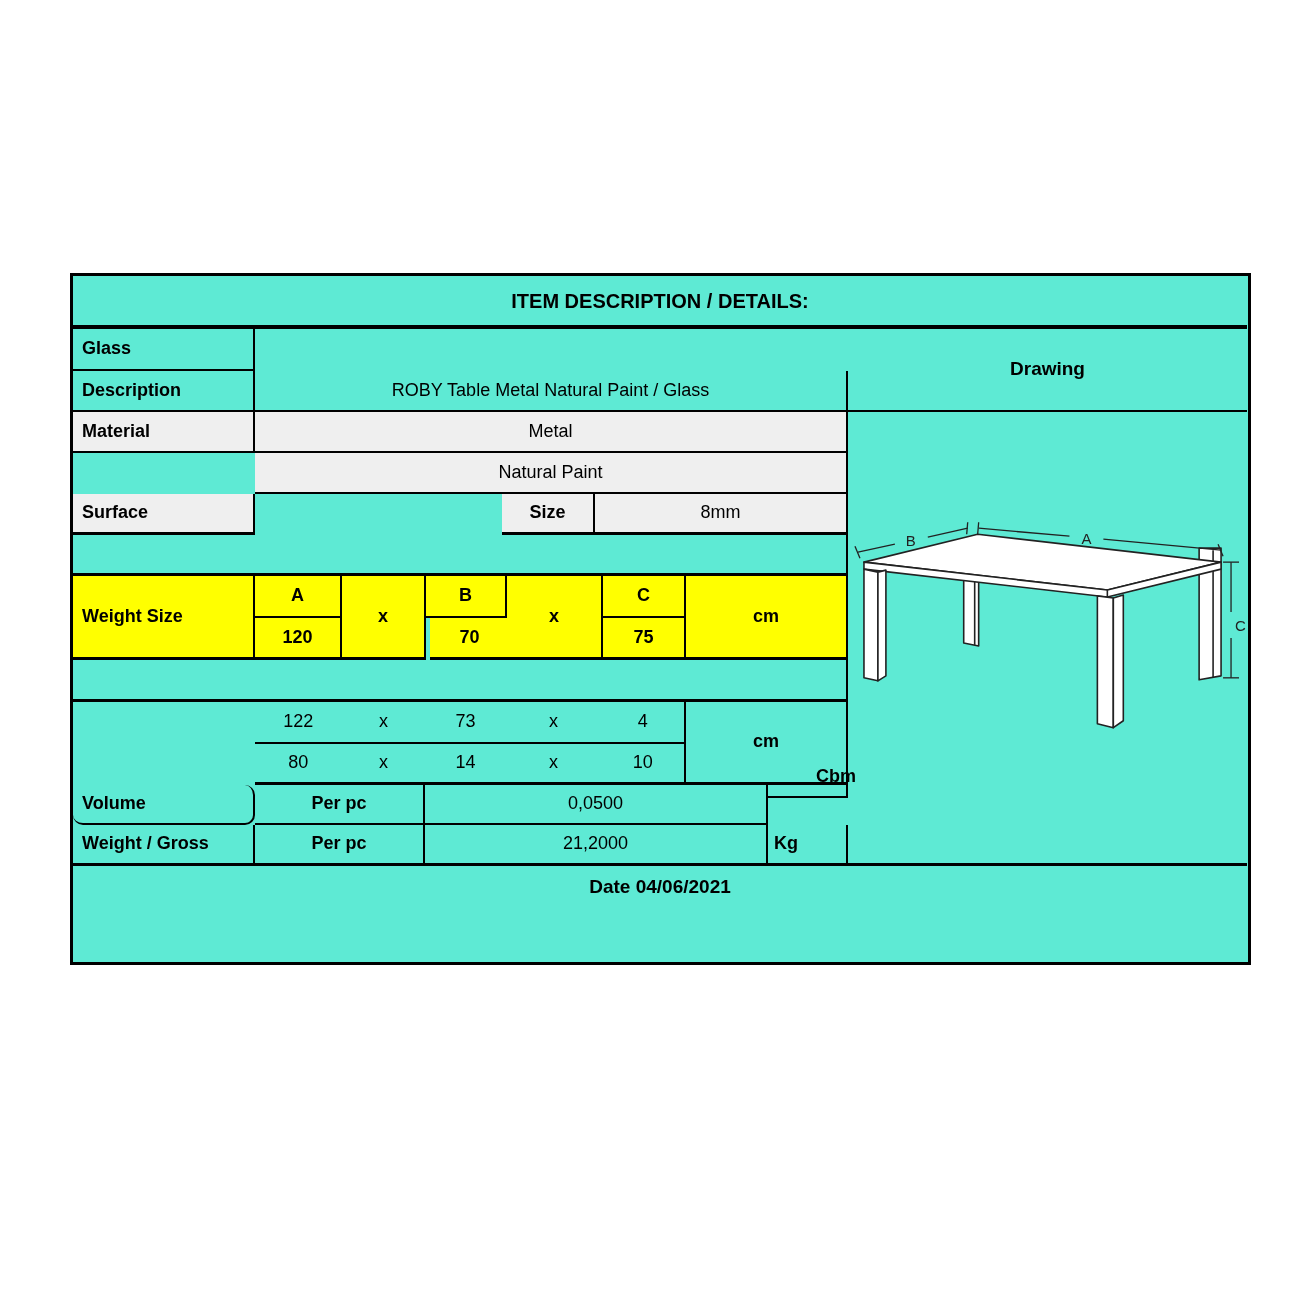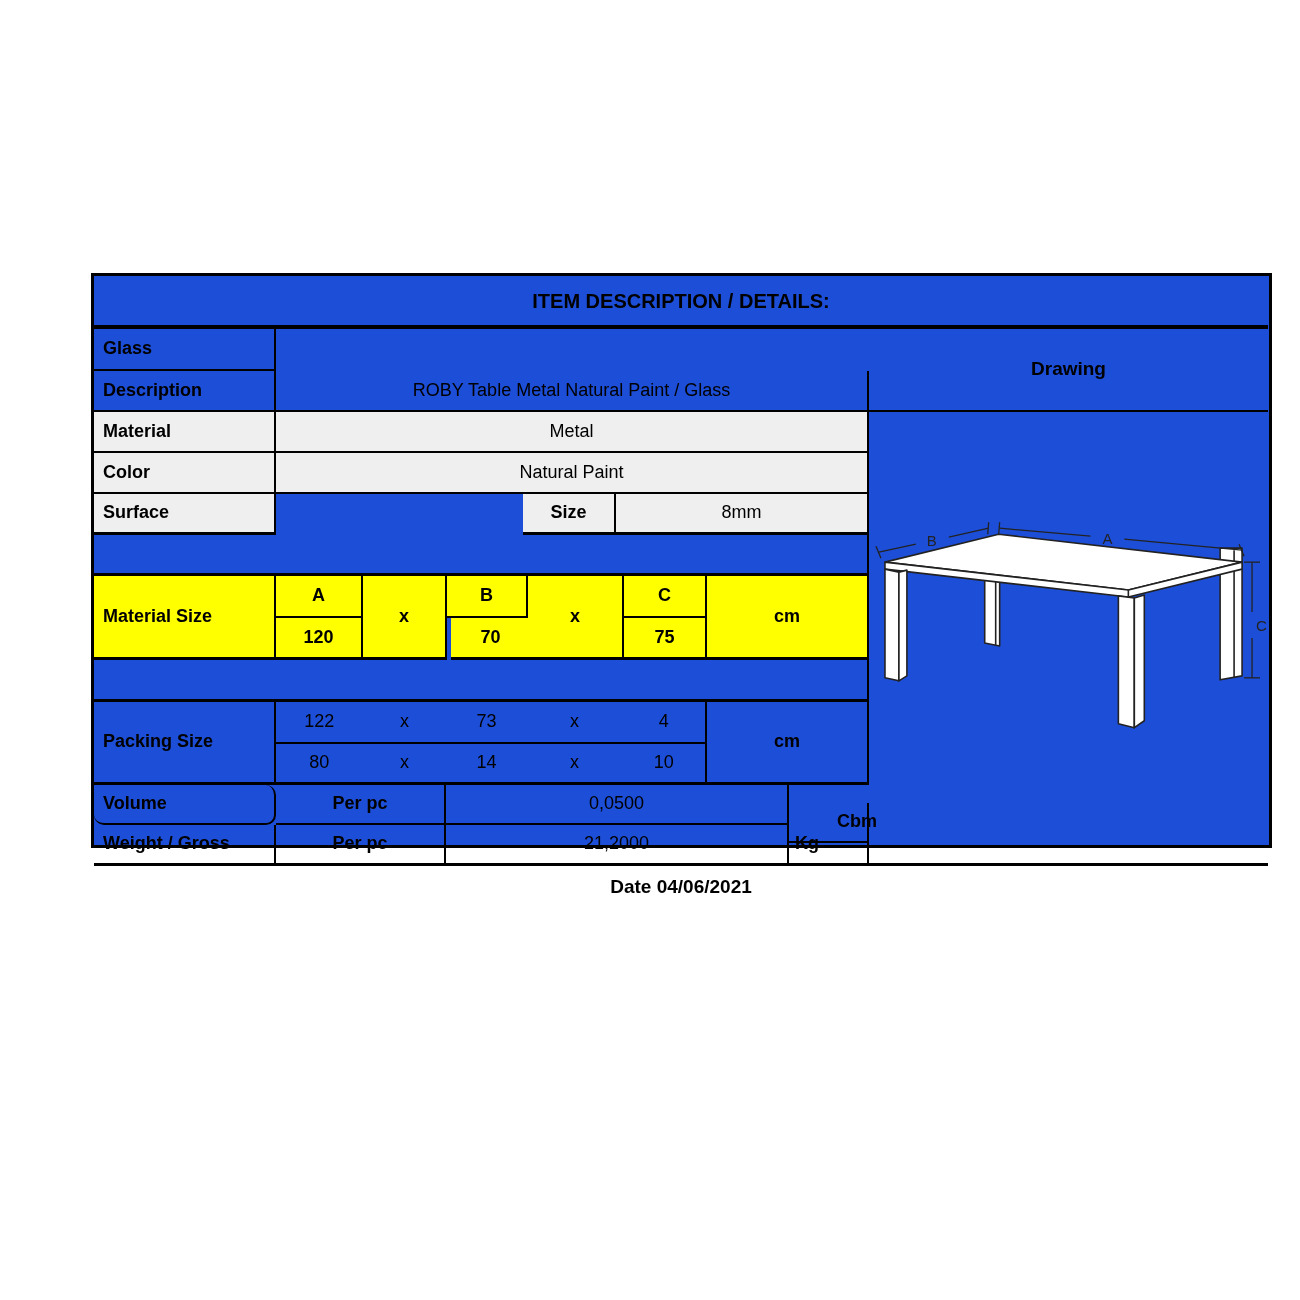--- a/index.html
+++ b/index.html
@@ -1,22 +1,22 @@
 <!DOCTYPE html>
 <html><head>
 <meta charset="utf-8">
 <style>
   html,body{margin:0;padding:0;background:#ffffff;}
   body{
     width:1300px;height:1300px;position:relative;
     font-family:"Liberation Sans", sans-serif;color:#000;
   }
   .sheet{
-    position:absolute;left:70px;top:273px;width:1181px;height:575px;
-    border:3px solid #000;box-sizing:border-box;background:#1d4ed8;margin-left:21px;
+    position:absolute;left:70px;top:273px;width:1181px;height:692px;
+    border:3px solid #000;box-sizing:border-box;background:#5eead4;
   }
   .cell{
     position:absolute;box-sizing:border-box;
     display:flex;align-items:center;justify-content:center;
     font-size:18px;line-height:1.1;white-space:nowrap;
     border-color:#000;border-style:solid;border-width:0;
   }
   .b{font-weight:bold;}
   .lbl{justify-content:flex-start;padding-left:9px;font-weight:bold;}
   .unit{justify-content:flex-start;padding-left:6px;font-weight:bold;}
@@ -40,63 +40,61 @@
 
   <div class="cell lbl br2 bb2" style="left:0;top:53px;width:182px;height:42px;">Glass</div>
   <div class="cell b bb2" style="left:775px;top:53px;width:399px;height:83px;font-size:19px;">Drawing</div>
 
   <div class="cell lbl br2 bb2" style="left:0;top:95px;width:182px;height:41px;">Description</div>
   <div class="cell lbl shade br2 bb2" style="left:0;top:136px;width:182px;height:41px;">Material</div>
 
   <div class="cell br2 bb2" style="left:182px;top:95px;width:593px;height:41px;">ROBY Table Metal Natural Paint / Glass</div>
   <div class="cell shade br2 bb2" style="left:182px;top:136px;width:593px;height:41px;">Metal</div>
 
-  <div class="cell lbl shade br2 bb2" style="left:0;top:177px;width:182px;height:41px;">Color</div>
   <div class="cell lbl shade br2 bb3" style="left:0;top:218px;width:182px;height:41px;">Surface</div>
 
   <div class="cell shade br2 bb2" style="left:182px;top:177px;width:593px;height:41px;">Natural Paint</div>
   <div class="cell b shade br2 bb3" style="left:429px;top:218px;width:93px;height:41px;">Size</div>
   <div class="cell shade br2 bb3" style="left:522px;top:218px;width:253px;height:41px;">8mm</div>
 
   <div class="cell br2 bb3" style="left:0;top:259px;width:775px;height:41px;"></div>
 
-  <div class="cell lbl hl br2 bb3" style="left:0;top:300px;width:182px;height:84px;">Material Size</div>
+  <div class="cell lbl hl br2 bb3" style="left:0;top:300px;width:182px;height:84px;">Weight Size</div>
   <div class="cell b hl br2 bb2" style="left:182px;top:300px;width:87px;height:42px;">A</div>
   <div class="cell b hl br2 bb3" style="left:182px;top:342px;width:87px;height:42px;">120</div>
   <div class="cell b hl br2 bb3" style="left:269px;top:300px;width:84px;height:84px;">x</div>
   <div class="cell b hl br2 bb2" style="left:353px;top:300px;width:81px;height:42px;">B</div>
   <div class="cell b hl br2 bb3" style="left:357px;top:342px;width:81px;height:42px;">70</div>
   <div class="cell b hl br2 bb3" style="left:434px;top:300px;width:96px;height:84px;">x</div>
   <div class="cell b hl br2 bb2" style="left:530px;top:300px;width:83px;height:42px;">C</div>
   <div class="cell b hl br2 bb3" style="left:530px;top:342px;width:83px;height:42px;">75</div>
   <div class="cell b hl br2 bb3" style="left:613px;top:300px;width:162px;height:84px;">cm</div>
 
   <div class="cell br2 bb3" style="left:0;top:384px;width:775px;height:42px;"></div>
 
-  <div class="cell lbl br2 bb3" style="left:0;top:426px;width:182px;height:83px;">Packing Size</div>
   <div class="cell packrow br2 bb2" style="left:182px;top:426px;width:431px;height:42px;">
     <span class="pw0">122</span>
     <span class="pw1">x</span>
     <span class="pw2">73</span>
     <span class="pw3">x</span>
     <span class="pw4">4</span>
   </div>
   <div class="cell packrow br2 bb3" style="left:182px;top:468px;width:431px;height:41px;">
     <span class="pw0">80</span>
     <span class="pw1">x</span>
     <span class="pw2">14</span>
     <span class="pw3">x</span>
     <span class="pw4">10</span>
   </div>
   <div class="cell b br2 bb3" style="left:613px;top:426px;width:162px;height:83px;">cm</div>
 
   <div class="cell lbl br2 bb2" style="left:0;top:509px;width:182px;height:40px;border-radius:10px;">Volume</div>
   <div class="cell b br2 bb2" style="left:182px;top:509px;width:170px;height:40px;">Per pc</div>
   <div class="cell br2 bb2" style="left:352px;top:509px;width:343px;height:40px;">0,0500</div>
-  <div class="cell unit br2 bb2" style="left:695px;top:527px;width:80px;height:40px;padding-left:48px;">Cbm</div>
+  <div class="cell unit br2 bb2" style="left:695px;top:482px;width:80px;height:40px;padding-left:48px;">Cbm</div>
 
   <div class="cell lbl br2 bb3" style="left:0;top:549px;width:182px;height:41px;">Weight / Gross</div>
   <div class="cell b br2 bb3" style="left:182px;top:549px;width:170px;height:41px;">Per pc</div>
   <div class="cell br2 bb3" style="left:352px;top:549px;width:343px;height:41px;">21,2000</div>
   <div class="cell unit br2 bb3" style="left:695px;top:549px;width:80px;height:41px;">Kg</div>
 
   <div class="cell bb3" style="left:775px;top:136px;width:399px;height:454px;">
     <svg width="399" height="250" viewBox="0 0 400 250" style="position:absolute;left:0;top:76px;">
       <g stroke="#222" stroke-width="1.6" fill="#ffffff" stroke-linejoin="round">
 

